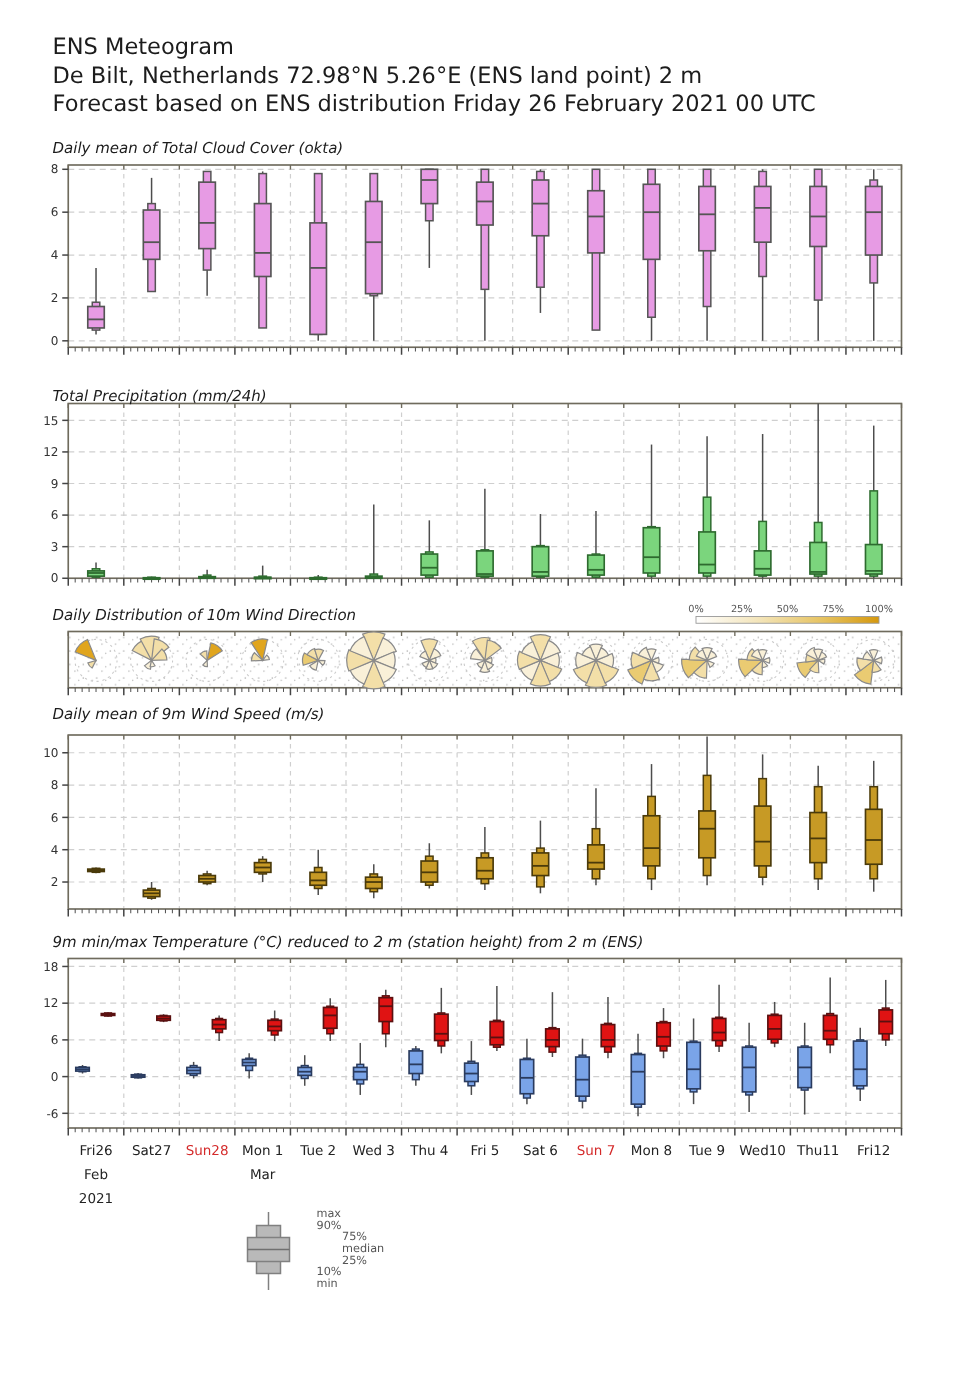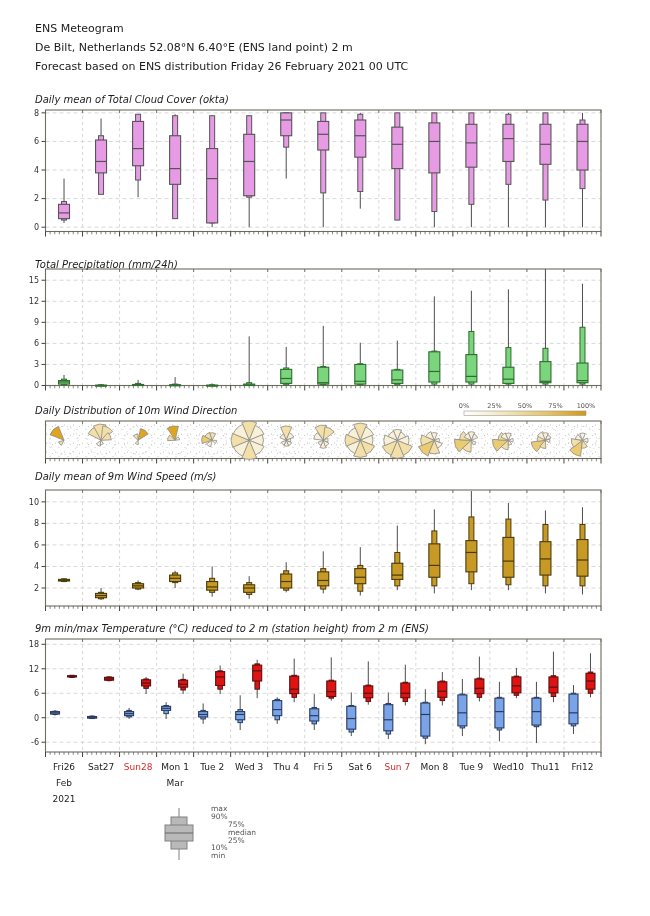--- a/index.html
+++ b/index.html
@@ -1,18 +1,18 @@
 <!DOCTYPE html>
 <html><head>
 <meta charset="utf-8">
 <style>
   html,body{margin:0;padding:0;background:#fff;}
   #app{position:relative;width:650px;height:916px;background:#fff;overflow:hidden;
        font-family:"DejaVu Sans",sans-serif;color:#222;}
-  .hdr{position:absolute;left:35px;font-size:11px;color:#1c1c1c;white-space:nowrap;}
+  .hdr{position:absolute;left:35px;font-size:15px;color:#1c1c1c;white-space:nowrap;}
   .ptitle{position:absolute;left:35px;font-size:10px;color:#1c1c1c;white-space:nowrap;font-style:italic;}
   #chart-canvas{position:absolute;left:0;top:0;}
 </style>
 </head>
 <body>
 
 <div id="app">
   <svg id="chart-canvas" width="650" height="916">
       <defs>
         <linearGradient id="wgrad" x1="0" y1="0" x2="1" y2="0">
@@ -1469,20 +1469,20 @@
         <text x="211" y="811" font-size="7.5" fill="#555" text-anchor="start" font-family="&quot;DejaVu Sans&quot;,sans-serif">max</text>
         <text x="211" y="819" font-size="7.5" fill="#555" text-anchor="start" font-family="&quot;DejaVu Sans&quot;,sans-serif">90%</text>
         <text x="228" y="826.5" font-size="7.5" fill="#555" text-anchor="start" font-family="&quot;DejaVu Sans&quot;,sans-serif">75%</text>
         <text x="228" y="834.5" font-size="7.5" fill="#555" text-anchor="start" font-family="&quot;DejaVu Sans&quot;,sans-serif">median</text>
         <text x="228" y="842.5" font-size="7.5" fill="#555" text-anchor="start" font-family="&quot;DejaVu Sans&quot;,sans-serif">25%</text>
         <text x="211" y="850" font-size="7.5" fill="#555" text-anchor="start" font-family="&quot;DejaVu Sans&quot;,sans-serif">10%</text>
         <text x="211" y="858" font-size="7.5" fill="#555" text-anchor="start" font-family="&quot;DejaVu Sans&quot;,sans-serif">min</text>
       </g>
     </svg>
   <div class="hdr" style="top:22px">ENS Meteogram</div>
-  <div class="hdr" style="top:41px">De Bilt, Netherlands 52.08°N 6.40°E (ENS land point) 2 m</div>
+  <div class="hdr" style="top:41px">De Bilt, Netherlands 72.98°N 5.26°E (ENS land point) 2 m</div>
   <div class="hdr" style="top:60px">Forecast based on ENS distribution Friday 26 February 2021 00 UTC</div>
   <div class="ptitle" style="top:94px">Daily mean of Total Cloud Cover (okta)</div>
   <div class="ptitle" style="top:259px">Total Precipitation (mm/24h)</div>
   <div class="ptitle" style="top:405px">Daily Distribution of 10m Wind Direction</div>
   <div class="ptitle" style="top:471px">Daily mean of 9m Wind Speed (m/s)</div>
   <div class="ptitle" style="top:623px">9m min/max Temperature (°C) reduced to 2 m (station height) from 2 m (ENS)</div>
 </div>
 
 </body></html>

